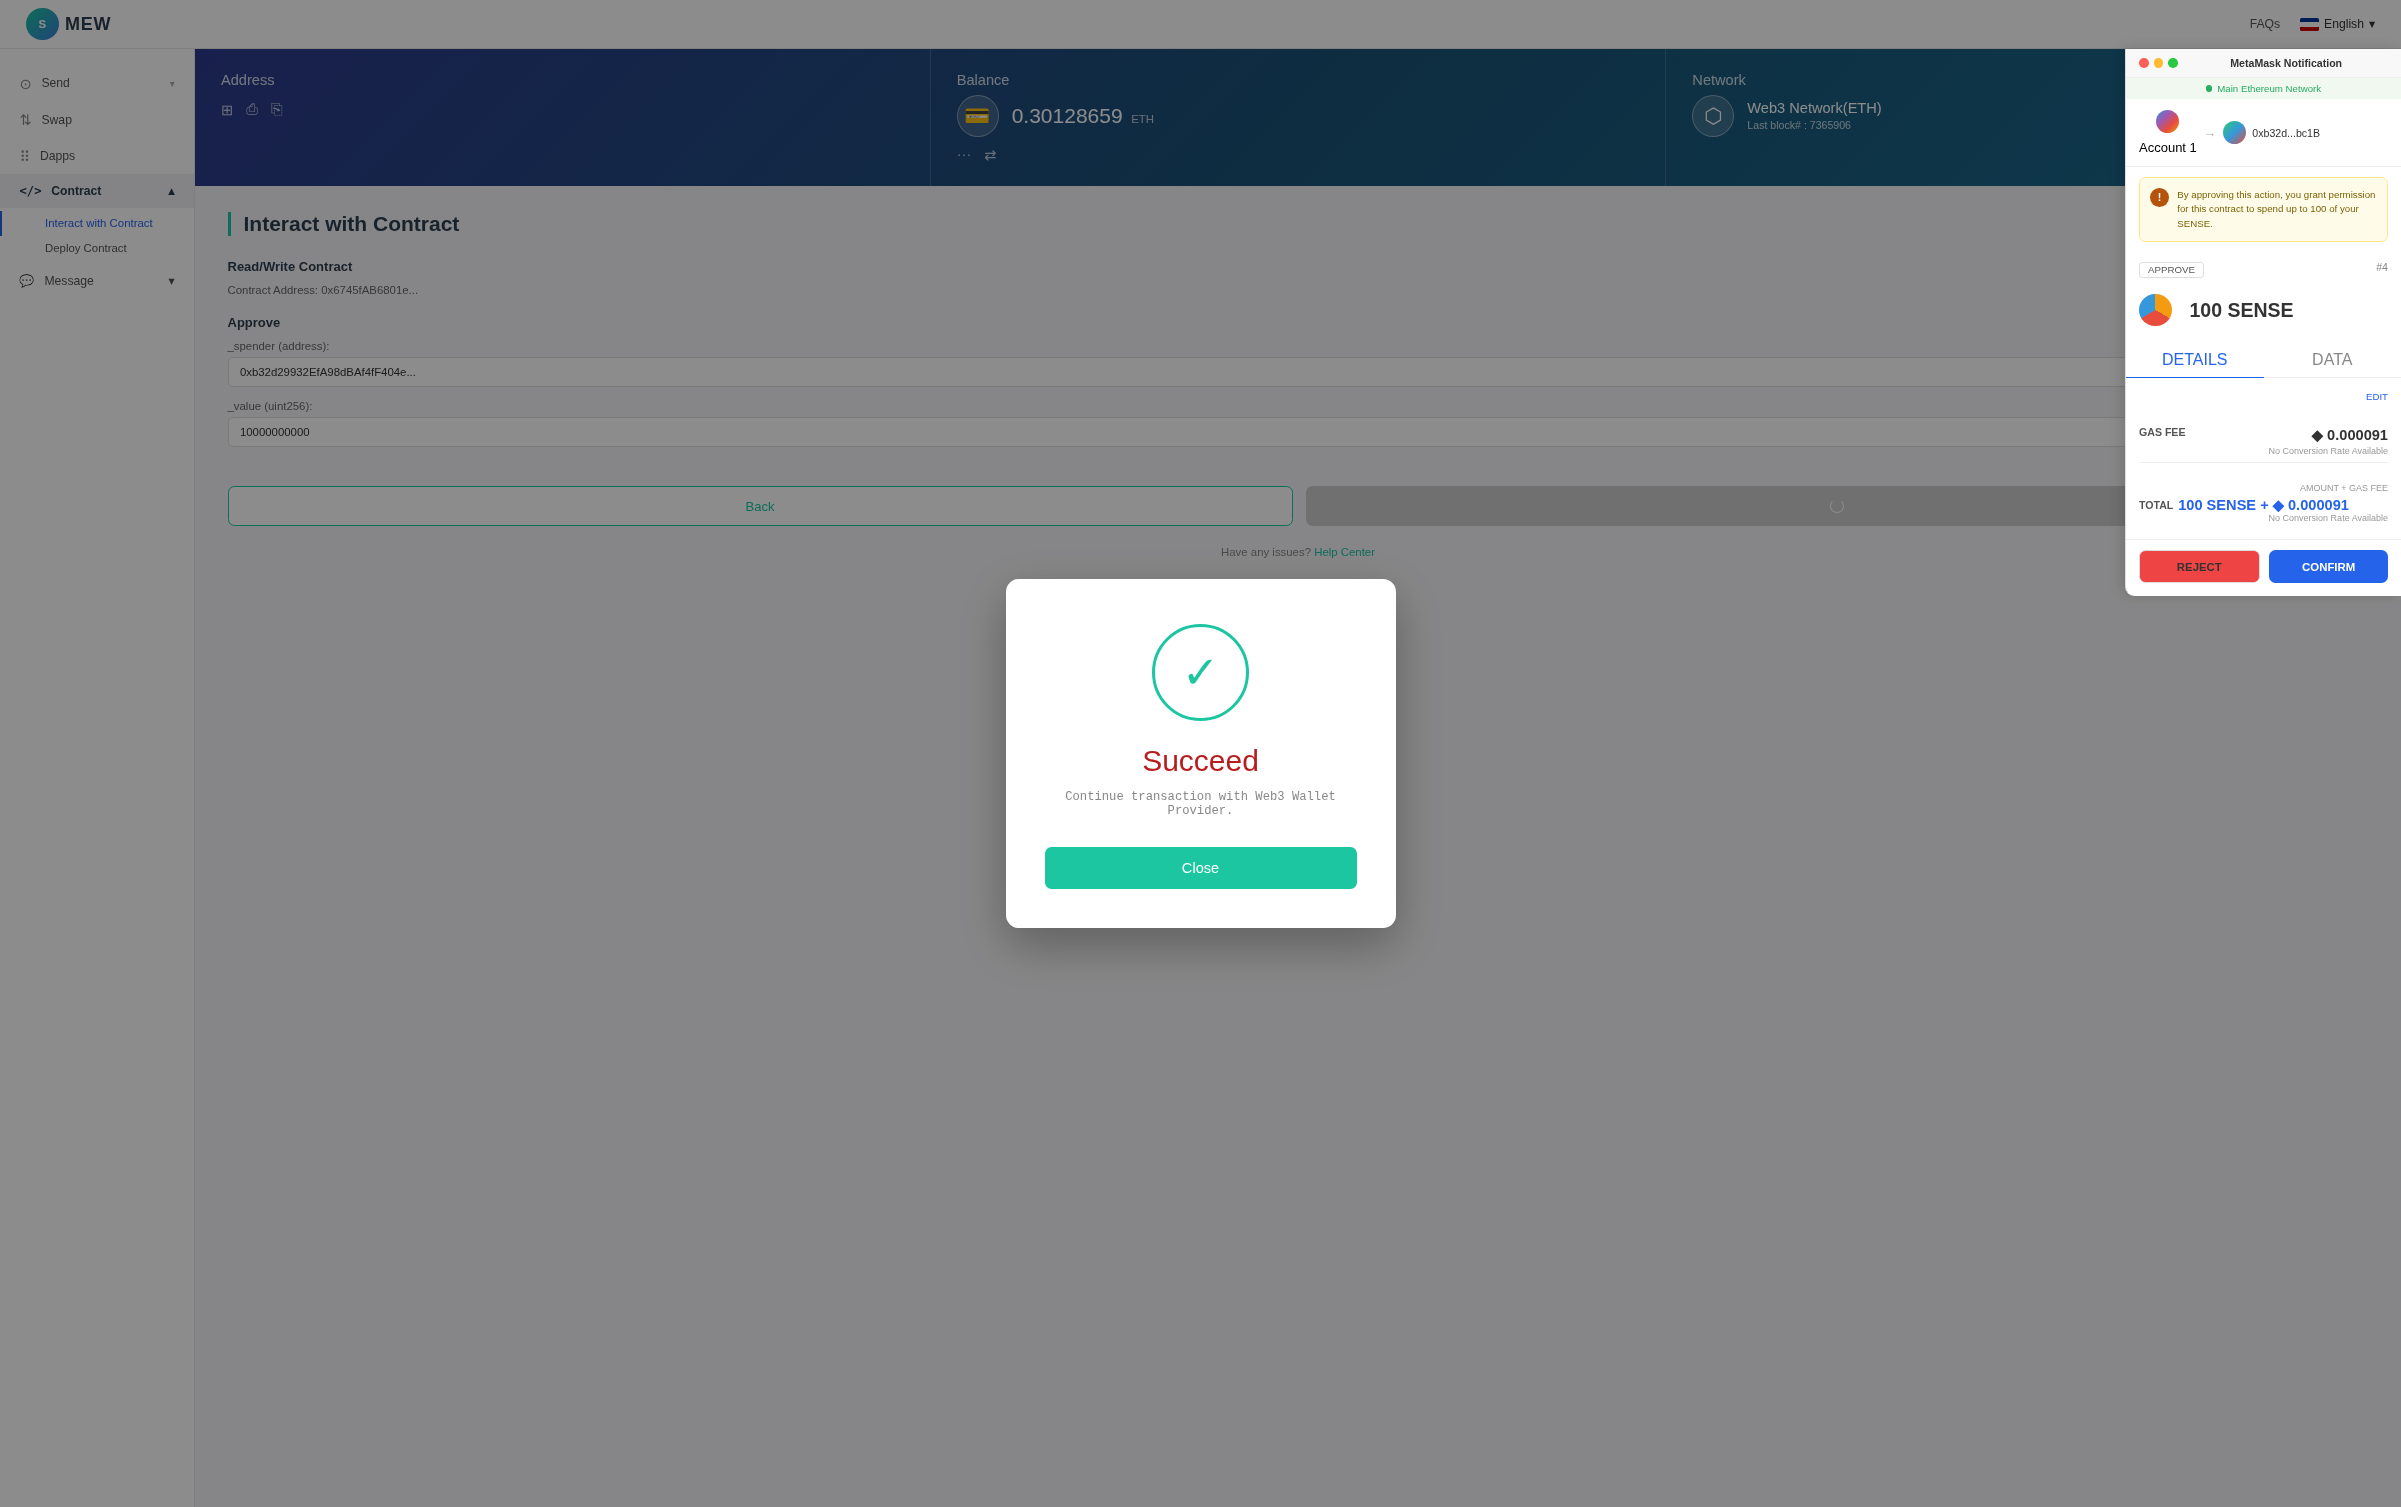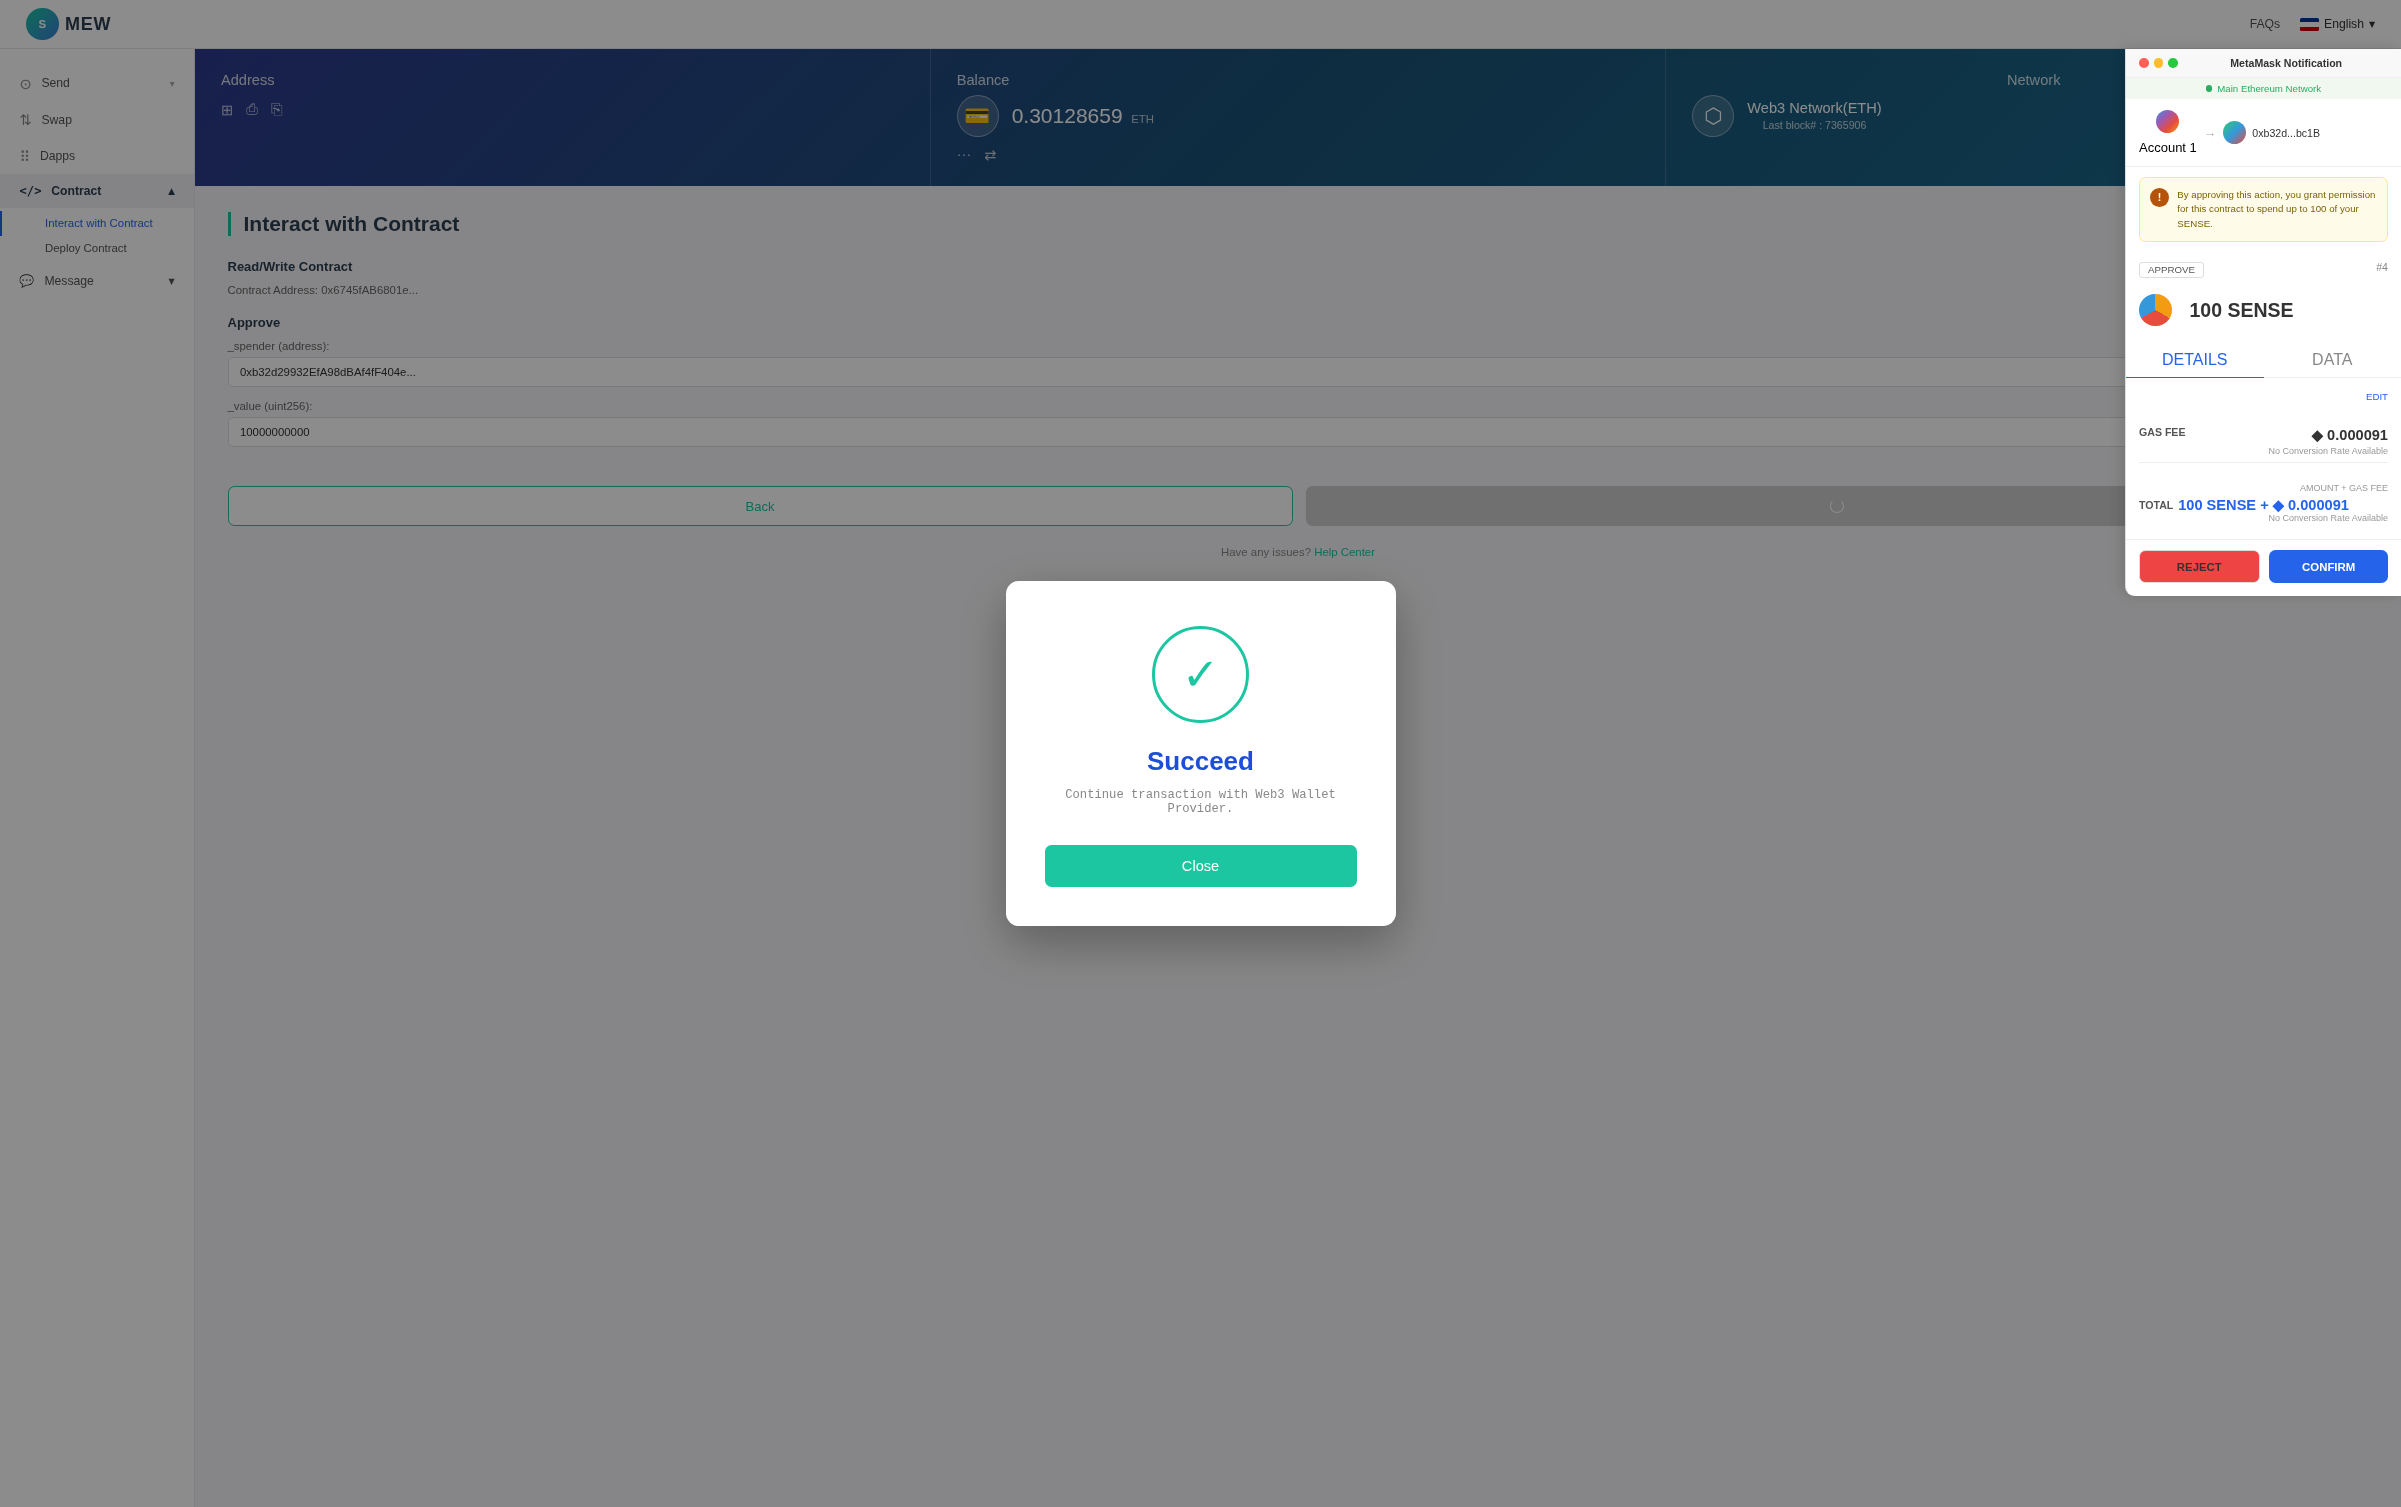--- a/index.html
+++ b/index.html
@@ -58,21 +58,21 @@
     
     .cards-row {
       display: flex; gap: 0;
       background: linear-gradient(135deg, #2d3a8c 0%, #1a5276 50%, #1a6a8c 100%);
       padding: 0;
     }
     .card {
       flex: 1; padding: 23px 26px; border-right: 0.8px solid rgba(255,255,255,0.15);
       color: #fff;
     }
-    .card:last-child { border-right: none; text-align: center; }
+    .card:last-child { border-right: none; }
     .card-title { font-size: 14.6px; color: rgba(255,255,255,0.8); margin-bottom: 6.5px; }
     .card-avatar {
       width: 42px; height: 42px; border-radius: 6.5px;
       background: linear-gradient(135deg, #e74c3c, #3498db, #2ecc71);
       display: flex; align-items: center; justify-content: center;
       font-size: 19.5px; margin-right: 13px; flex-shrink: 0;
     }
     .card-address { font-size: 10.6px; color: rgba(255,255,255,0.85); word-break: break-all; }
     .card-icons { display: flex; gap: 13px; margin-top: 13px; color: rgba(255,255,255,0.7); font-size: 14.6px; }
     .card-balance-val { font-size: 21px; font-weight: 300; }
@@ -121,21 +121,21 @@
     .success-modal {
       background: #fff; border-radius: 13px; width: 390px; padding: 45px 39px 39px;
       text-align: center; box-shadow: 0 16.2px 49px rgba(0,0,0,0.3); position: relative; z-index: 101;
     }
     .success-check-circle {
       width: 97px; height: 97px; border-radius: 50%;
       border: 3.2px solid #1bc6a0; display: flex; align-items: center; justify-content: center;
       margin: 0 auto 23px;
     }
     .success-check { font-size: 45px; color: #1bc6a0; }
-    .success-title { font-size: 26px; font-weight: 700; color: #1d4ed8; margin-bottom: 11.4px; }
+    .success-title { font-size: 30px; font-weight: 400; color: #b91c1c; margin-bottom: 11.4px; }
     .success-sub { font-size: 12.2px; color: #888; margin-bottom: 29px; font-family: Liberation Mono, monospace; }
     .btn-close {
       width: 100%; padding: 13px; background: #1bc6a0; border: none; border-radius: 6.5px;
       color: #fff; font-size: 14.6px; cursor: pointer; font-weight: 500;
     }
 
     
     .metamask-panel {
       position: fixed; right: 0; top: 49px; width: 276px;
       background: #fff; border-left: 0.8px solid #ddd;

